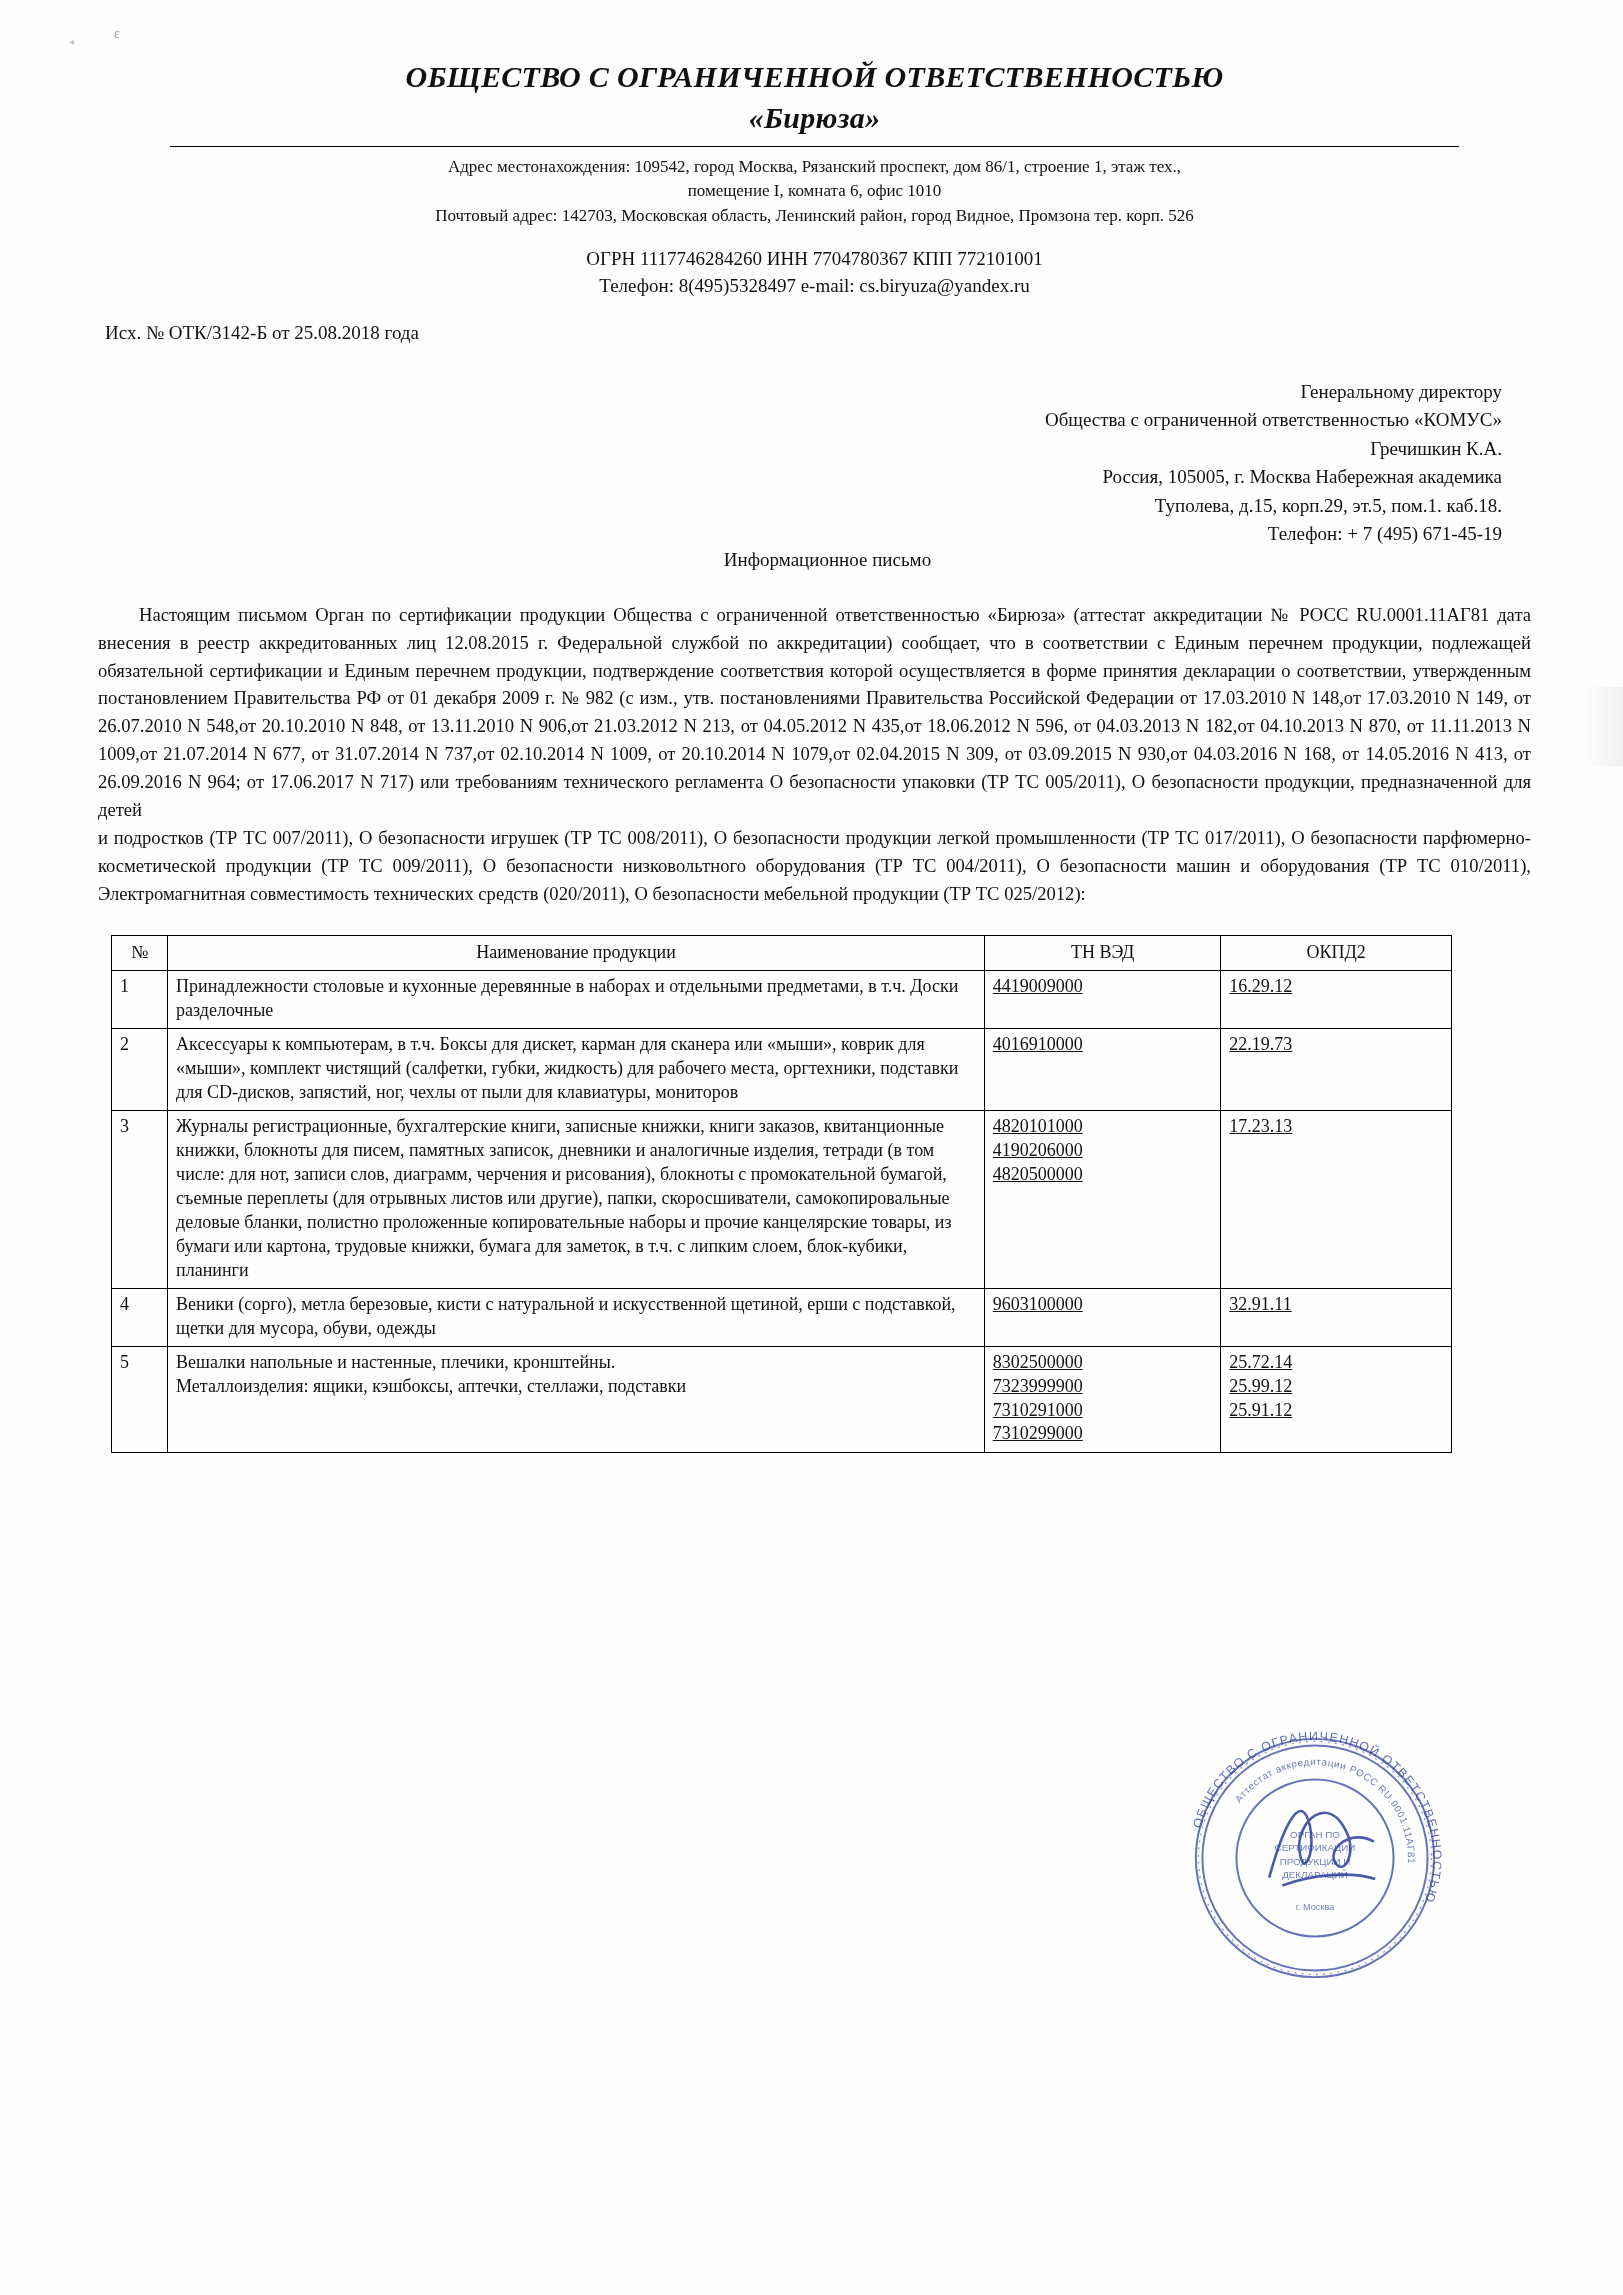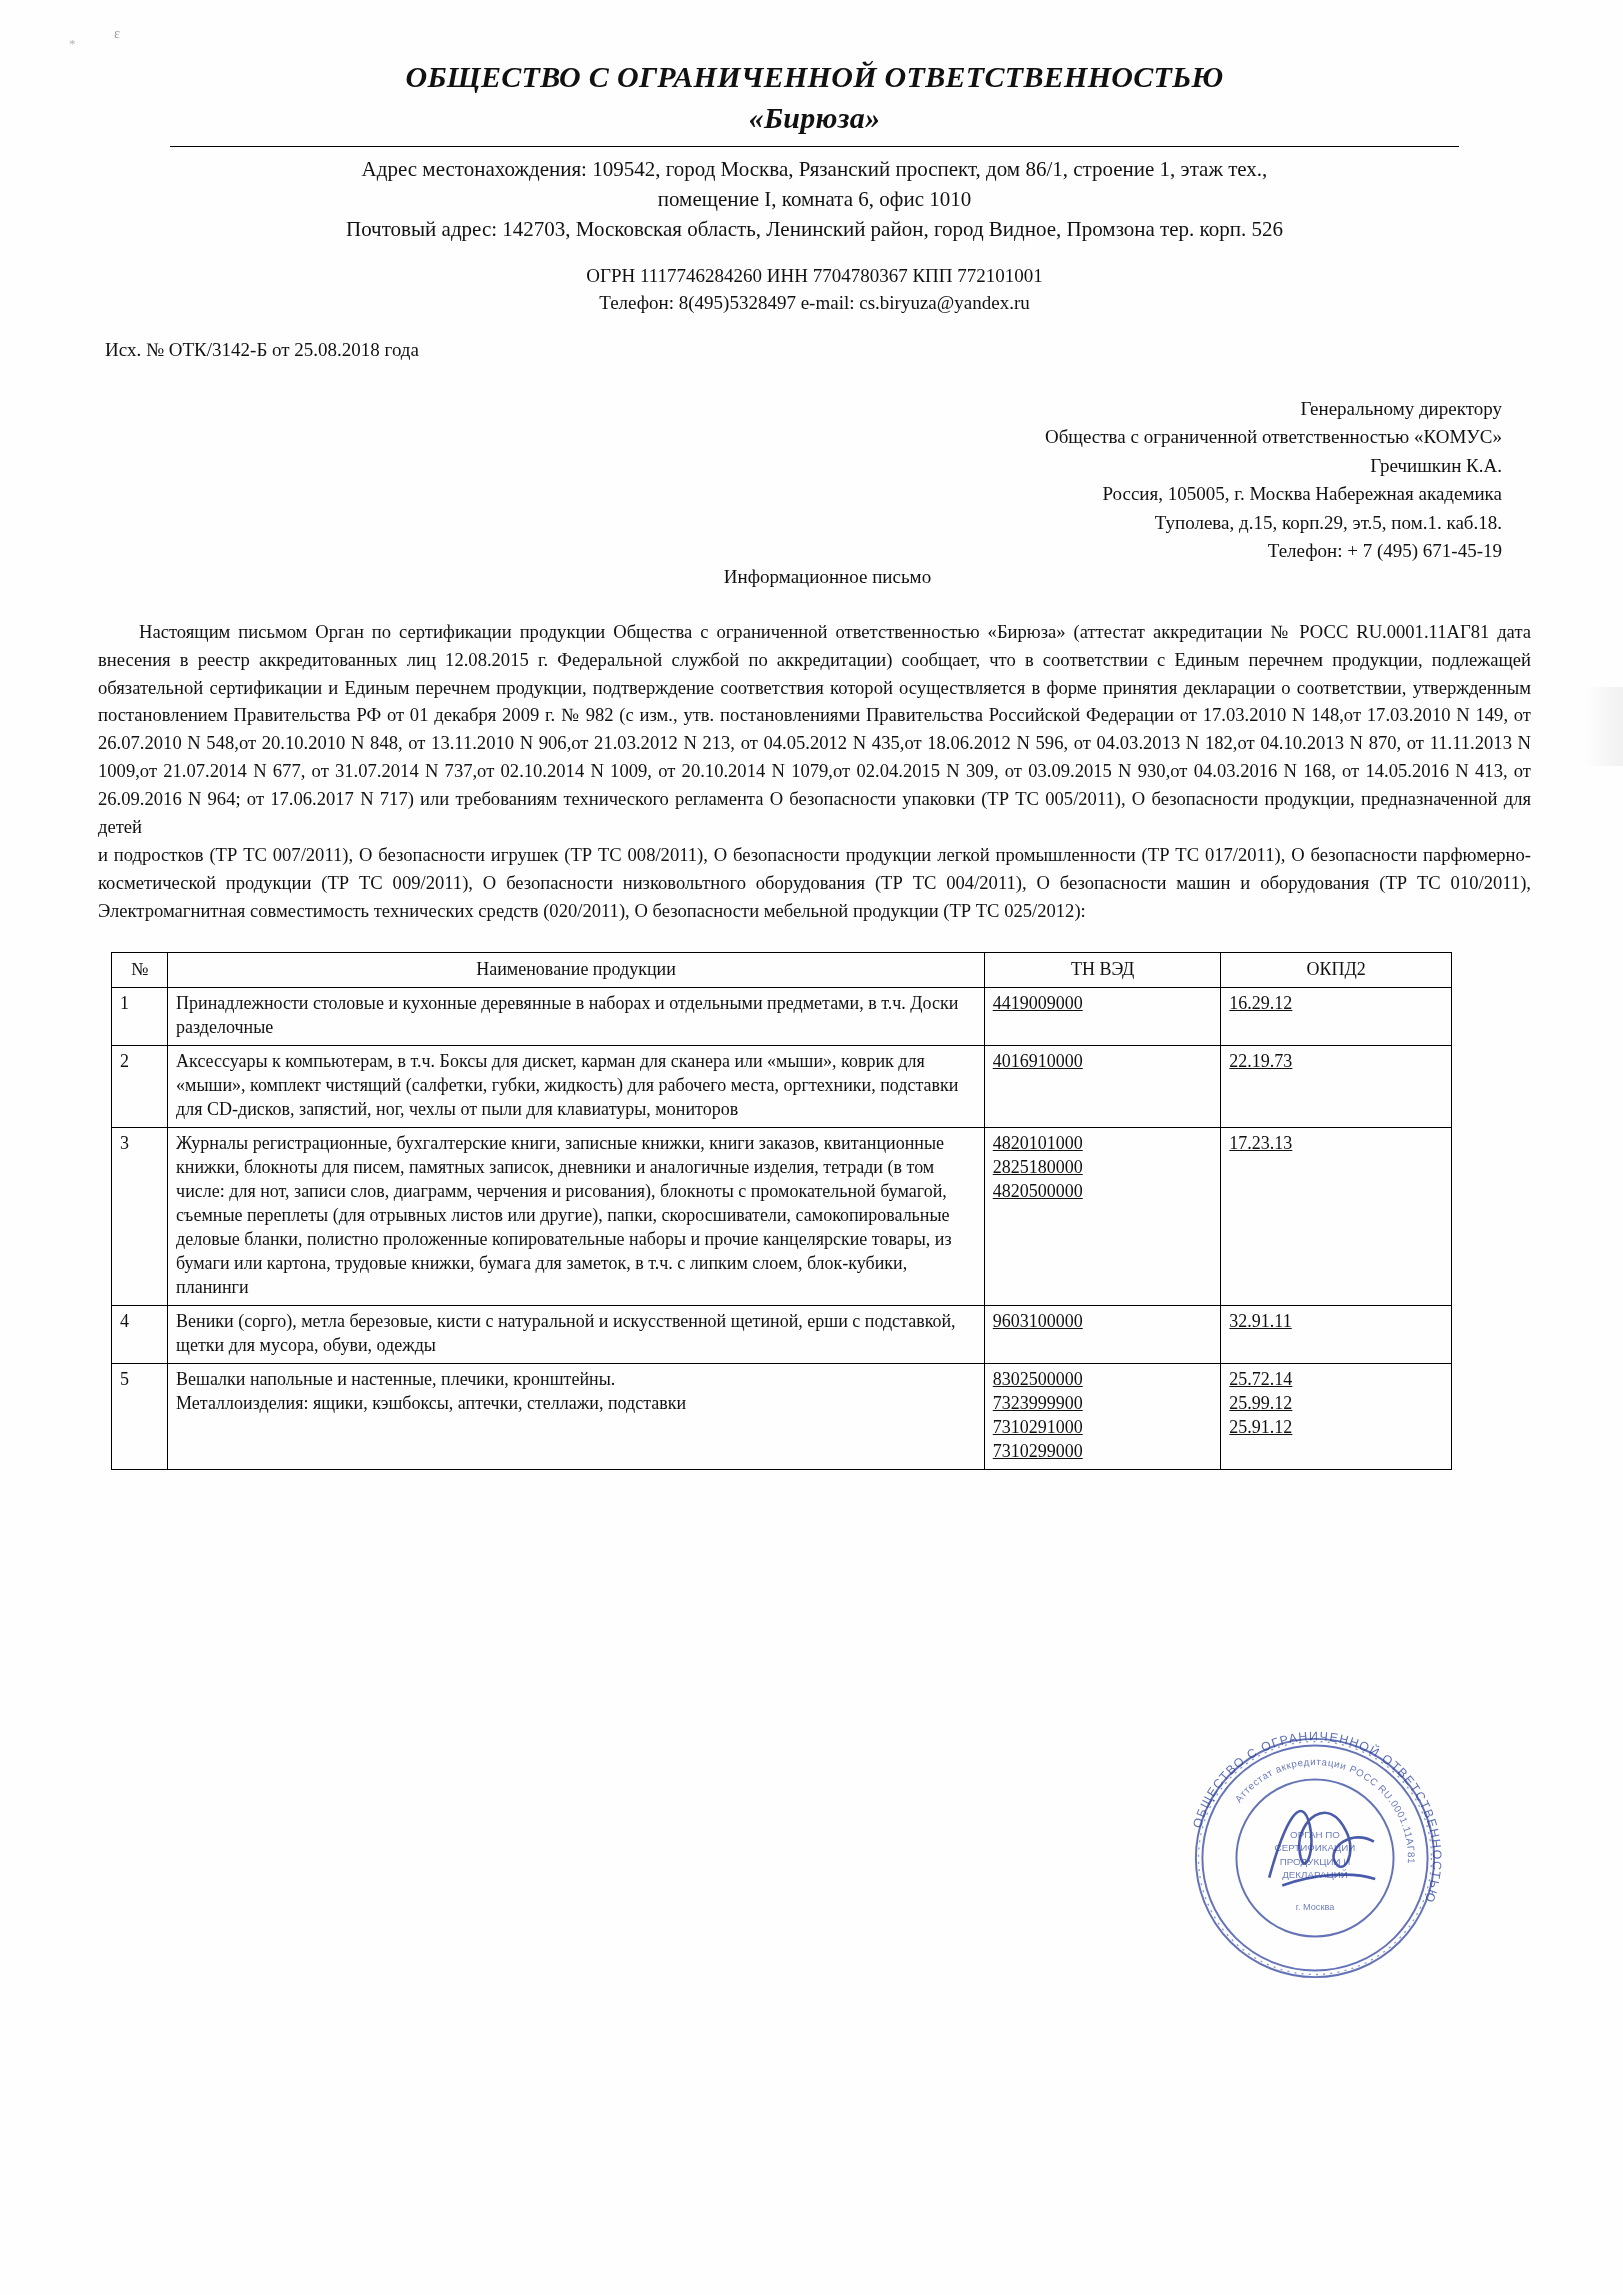--- a/index.html
+++ b/index.html
@@ -53,21 +53,21 @@
     display: block;
     margin-top: 6.5px;
   }
   .hr-thick {
     border: none;
     border-top: 1.3px solid #000;
     margin: 10.5px 72px 0 72px;
   }
   .addr-block {
     text-align: center;
-    font-size: 21px;
+    font-size: 17px;
     line-height: 1.42;
     margin-top: 7.9px;
   }
   .reg-block {
     text-align: center;
     font-size: 19px;
     line-height: 1.45;
     margin-top: 17px;
   }
   .outgoing {
@@ -218,21 +218,21 @@
           </td>
           <td class="col-ok codes">
             <span>22.19.73</span>
           </td>
         </tr>
         <tr>
           <td class="col-num">3</td>
           <td class="col-name">Журналы регистрационные, бухгалтерские книги, записные книжки, книги заказов, квитанционные книжки, блокноты для писем, памятных записок, дневники и аналогичные изделия, тетради (в том числе: для нот, записи слов, диаграмм, черчения и рисования), блокноты с промокательной бумагой, съемные переплеты (для отрывных листов или другие), папки, скоросшиватели, самокопировальные деловые бланки, полистно проложенные копировательные наборы и прочие канцелярские товары, из бумаги или картона, трудовые книжки, бумага для заметок, в т.ч. с липким слоем, блок-кубики, планинги</td>
           <td class="col-tn codes">
             <span>4820101000</span>
-            <span>2825180000</span>
+            <span>4190206000</span>
             <span>4820500000</span>
           </td>
           <td class="col-ok codes">
             <span>17.23.13</span>
           </td>
         </tr>
         <tr>
           <td class="col-num">4</td>
           <td class="col-name">Веники (сорго), метла березовые, кисти с натуральной и искусственной щетиной, ерши с подставкой, щетки для мусора, обуви, одежды</td>
           <td class="col-tn codes">

